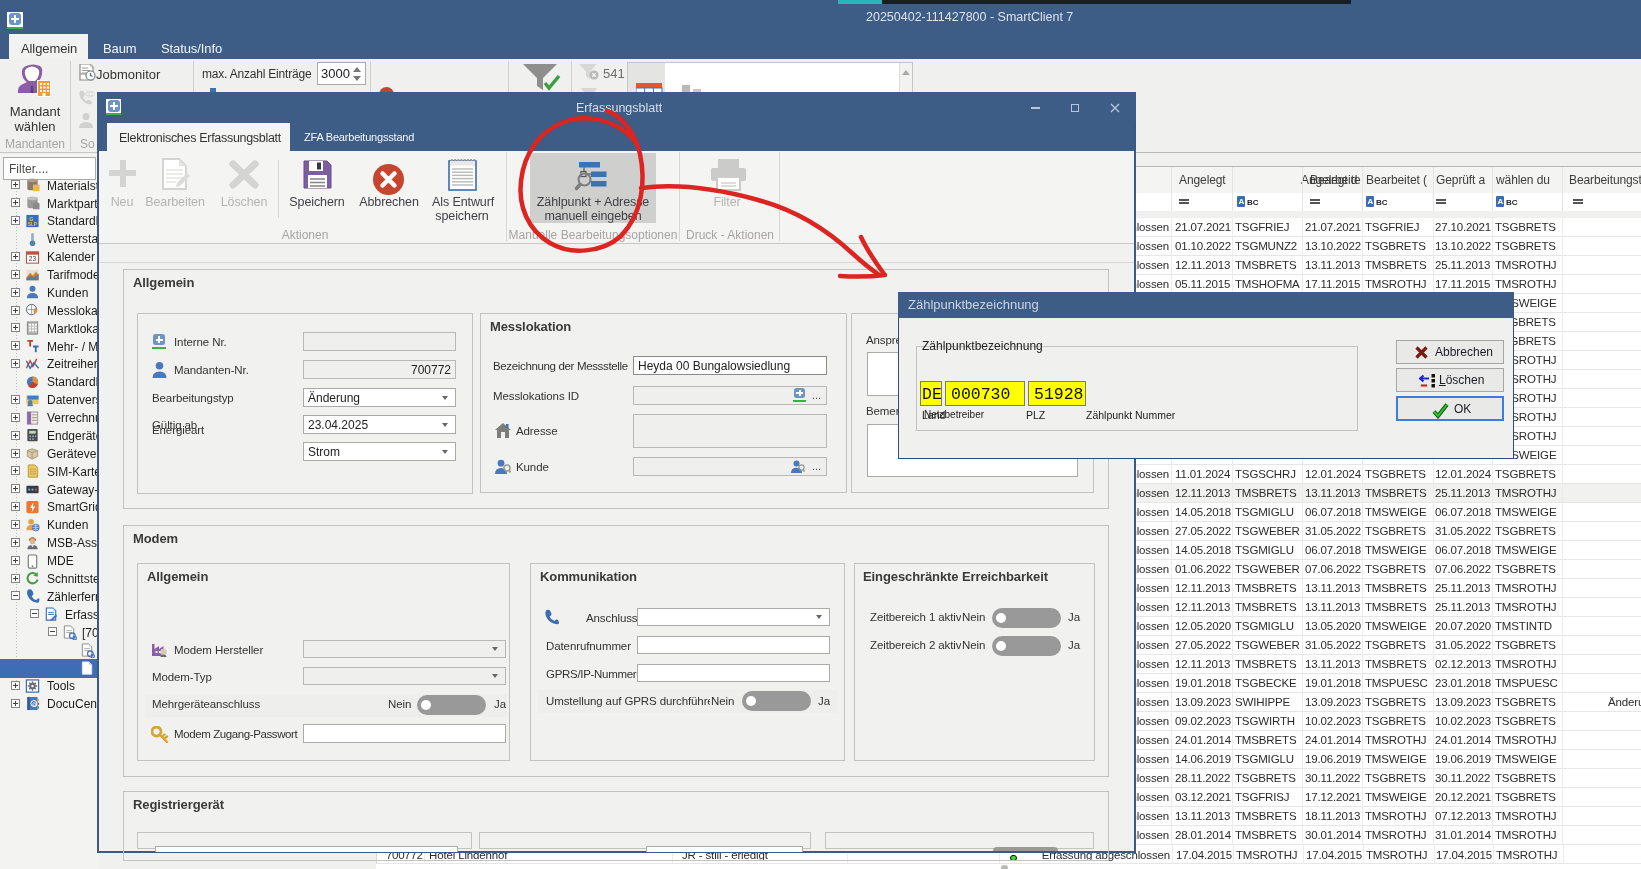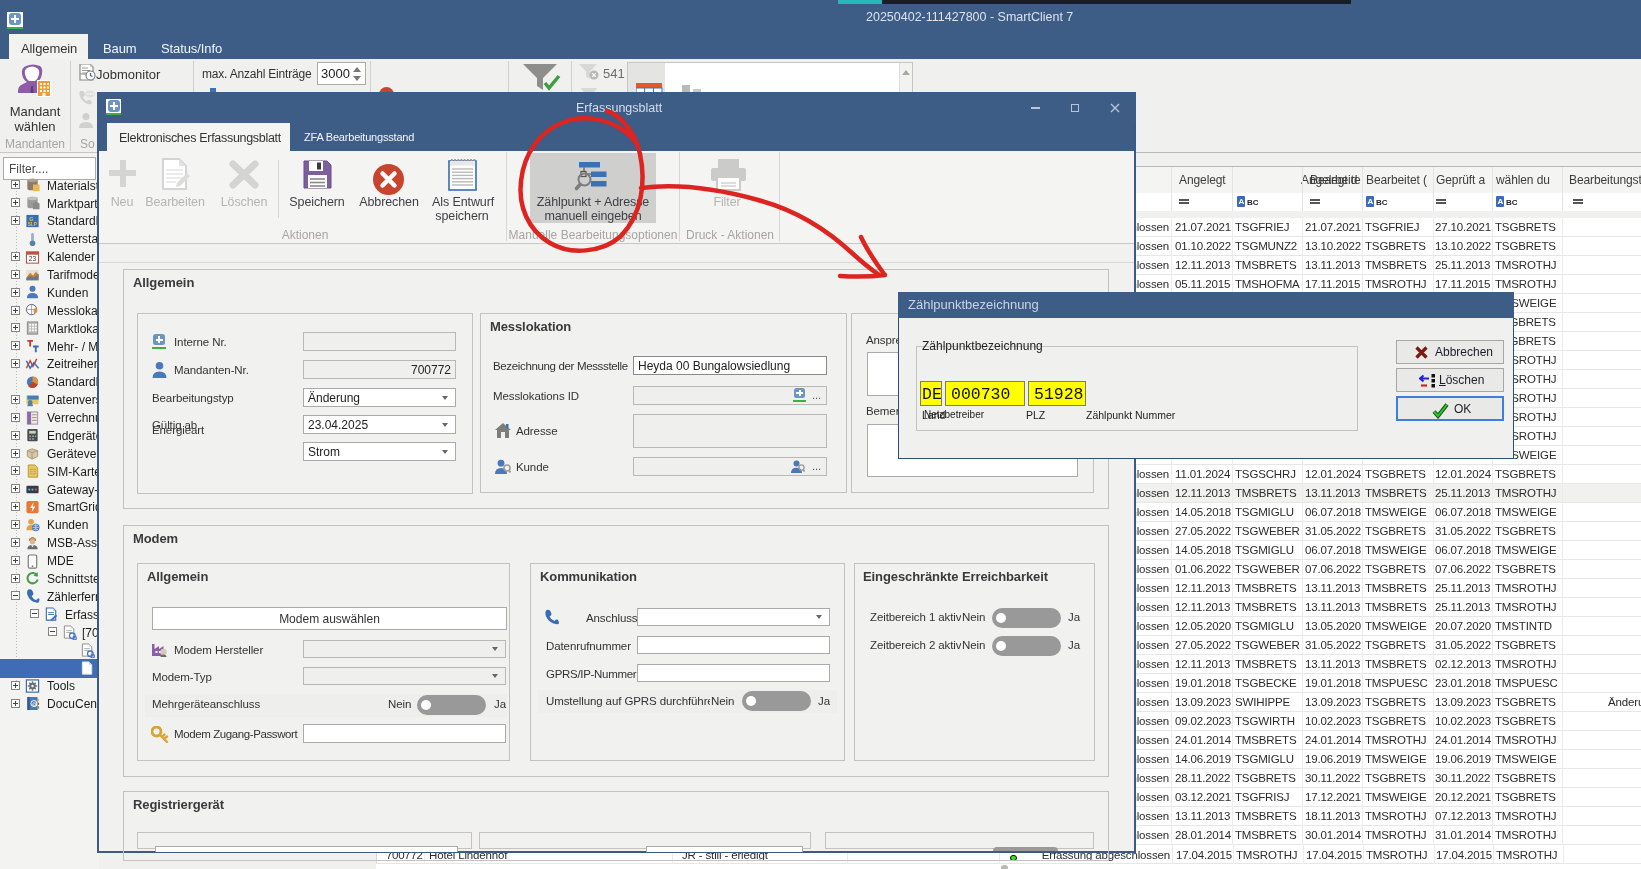--- a/index.html
+++ b/index.html
@@ -1073,21 +1073,20 @@
 <div class="a lbl" style="left:866px;top:334px">Ansprechpartner</div>
 <div class="a fld" style="left:867px;top:352px;width:211px;height:44px"></div>
 <div class="a lbl" style="left:866px;top:405px">Bemerkung</div>
 <div class="a fld" style="left:867px;top:424px;width:211px;height:53px"></div>
 <div class="a gb" style="left:123px;top:525px;width:986px;height:252px"></div>
     <div class="a" style="left:131px;top:531px;width:48px;background:#f1f1ef"></div>
     <div class="a cap" style="left:133px;top:531px">Modem</div>
 <div class="a gb" style="left:137px;top:563px;width:373px;height:198px"></div>
 <div class="a" style="left:145px;top:569px;width:66px;background:#f1f1ef"></div>
 <div class="a cap" style="left:147px;top:569px">Allgemein</div>
-<div class="a fld" style="left:152px;top:607px;width:355px;height:23px;font-size:12px;color:#333;text-align:center;padding-top:4px">Modem auswählen</div>
 <svg class="a" style="left:151px;top:640px" width="17" height="17" viewBox="0 0 17 17">
       <path d="M1 16 L1 4 L3.5 4 L3.5 9 L8 6 L8 9 L12.5 6 L12.5 16 Z" fill="#8a5fa8"></path>
       <rect x="4.5" y="11" width="2" height="2" fill="#fff"></rect>
       <rect x="8" y="11" width="2" height="2" fill="#fff"></rect>
       <circle cx="12.5" cy="12" r="3.2" fill="#d8c8b8"></circle>
       <path d="M9.5 17 Q9.5 14.5 12.5 14.5 Q15.5 14.5 15.5 17 Z" fill="#6a6a72"></path>
     </svg>
 <div class="a lbl" style="left:174px;top:644px">Modem Hersteller</div>
 <div class="a dfld" style="left:303px;top:640px;width:203px;height:18px">
       <span class="car"></span>

